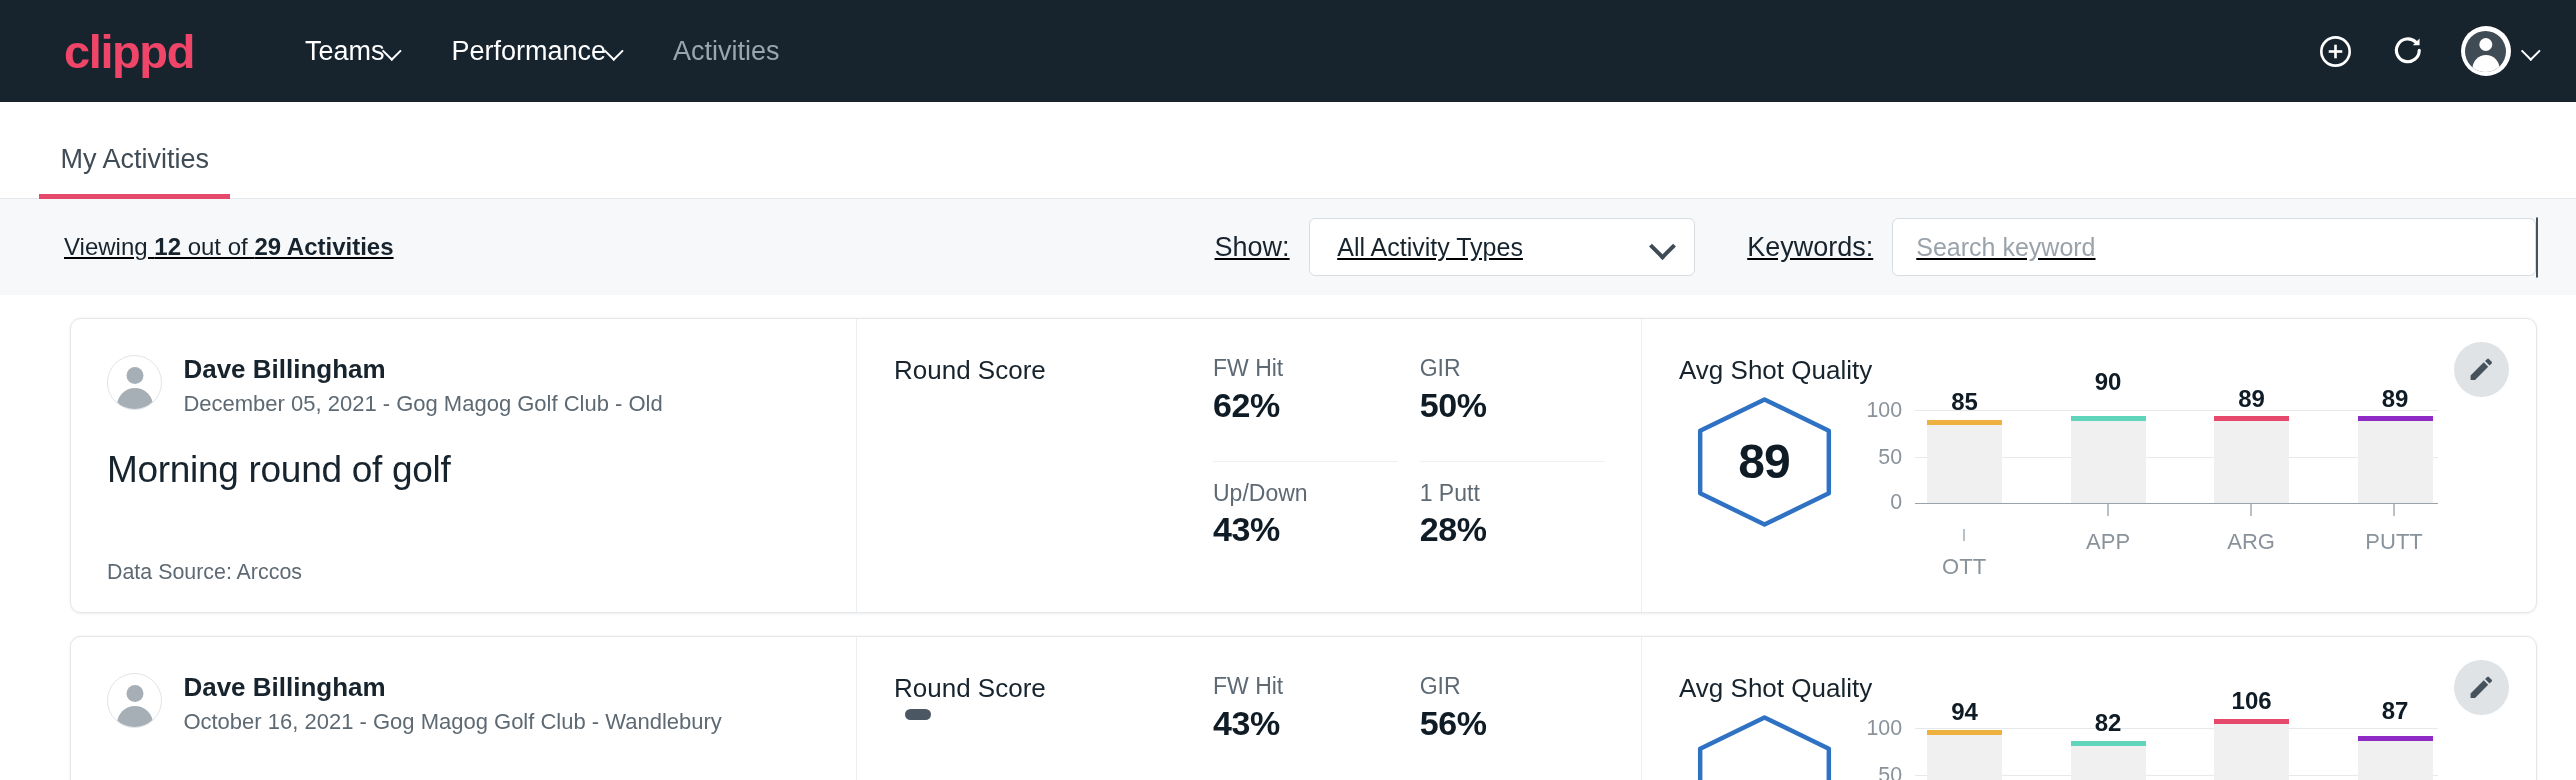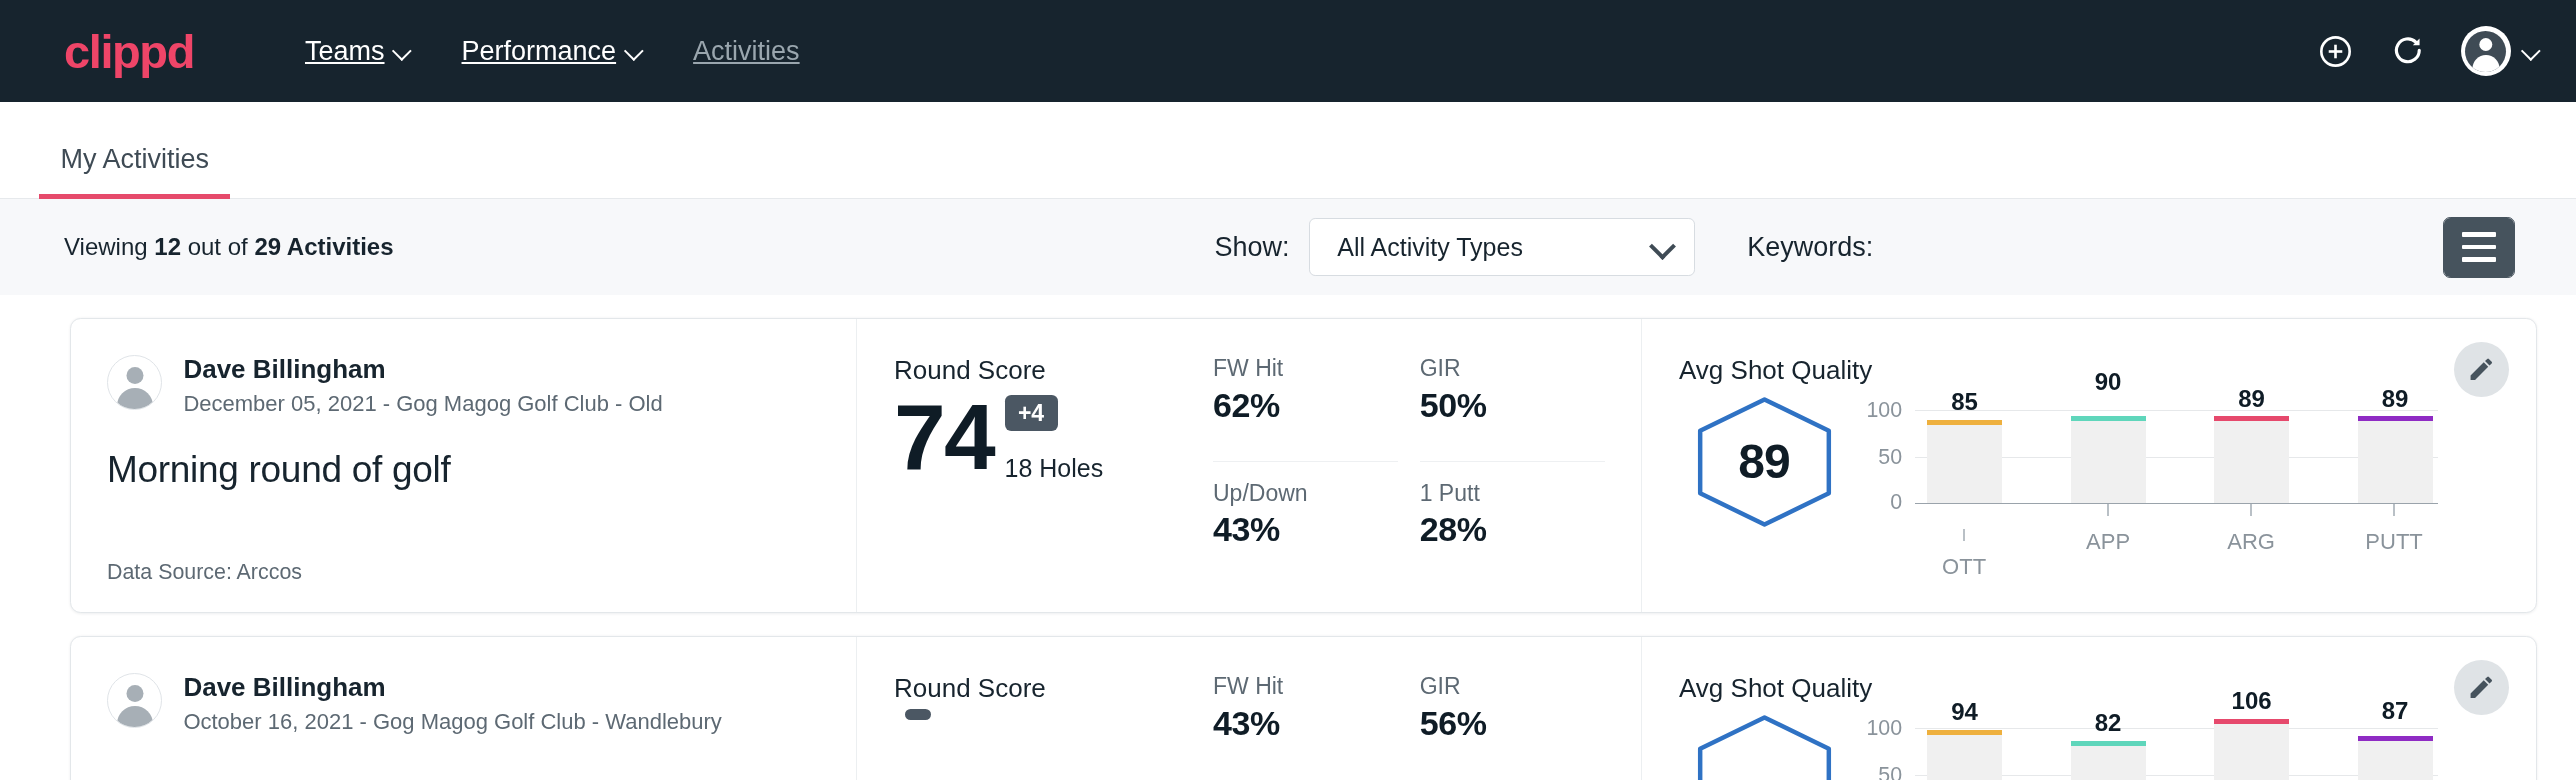--- a/index.html
+++ b/index.html
@@ -31,27 +31,26 @@
     user-select: none;
   }
   .nav {
     display: flex;
     align-items: center;
     gap: 0px;
   }
   .nav-item {
     display: flex;
     align-items: center;
-    gap: 10px;
+    gap: 0;
     color: #ffffff;
     font-size: 27px;
     padding: 9px 25px;
     cursor: pointer;
     white-space: nowrap;
-    text-decoration: underline;
   }
   .nav-item.muted { color: #9aa6ae; }
   .chev {
     display: inline-block;
     width: 17px; height: 17px;
     position: relative;
   }
   .chev:before {
     content: "";
     position: absolute;
@@ -132,20 +131,21 @@
   }
 
   
   .filterbar {
     height: 96px;
     background: #f7f8fa;
     display: flex;
     align-items: center;
     padding: 0 61px 0 64px;
     position: relative;
+    text-decoration: underline;
   }
   .viewing {
     font-size: 24px;
     color: #17242e;
     white-space: nowrap;
   }
   .viewing b { font-weight: 700; }
   .filter-group {
     display: flex;
     align-items: center;
@@ -428,20 +428,21 @@
   <div class="filter-group">
     <div class="lbl">Show:</div>
     <div class="select">
       <span class="select-val">All Activity Types</span>
       <span class="chev"></span>
     </div>
   </div>
 
   <div class="kw-group">
     <div class="lbl">Keywords:</div>
+    <input class="kw-input" type="text" placeholder="Search keyword" value="" style="">
   </div>
 
   <div class="viewtoggle">
     <div class="vt-btn active">
       <span class="bars3">
           <i></i>
           <i></i>
           <i></i>
         </span>
     </div>
@@ -462,27 +463,20 @@
           <div class="uname">Dave Billingham</div>
           <div class="umeta">December 05, 2021 - Gog Magog Golf Club - Old</div>
         </div>
       </div>
       <div class="ctitle">Morning round of golf</div>
       <div class="csrc">Data Source: Arccos</div>
     </div>
 
     <div class="col-score">
       <div class="sec-title">Round Score</div>
-      <div class="score-row">
-        <div class="score-num">74</div>
-        <div class="score-side">
-          <div class="badge">+4</div>
-          <div class="holes">18 Holes</div>
-        </div>
-      </div>
     </div>
 
     <div class="col-stats">
       <div class="stat top">
         <div class="stat-lbl">FW Hit</div>
         <div class="stat-val">62%</div>
       </div>
       <div class="stat top">
         <div class="stat-lbl">GIR</div>
         <div class="stat-val">50%</div>

